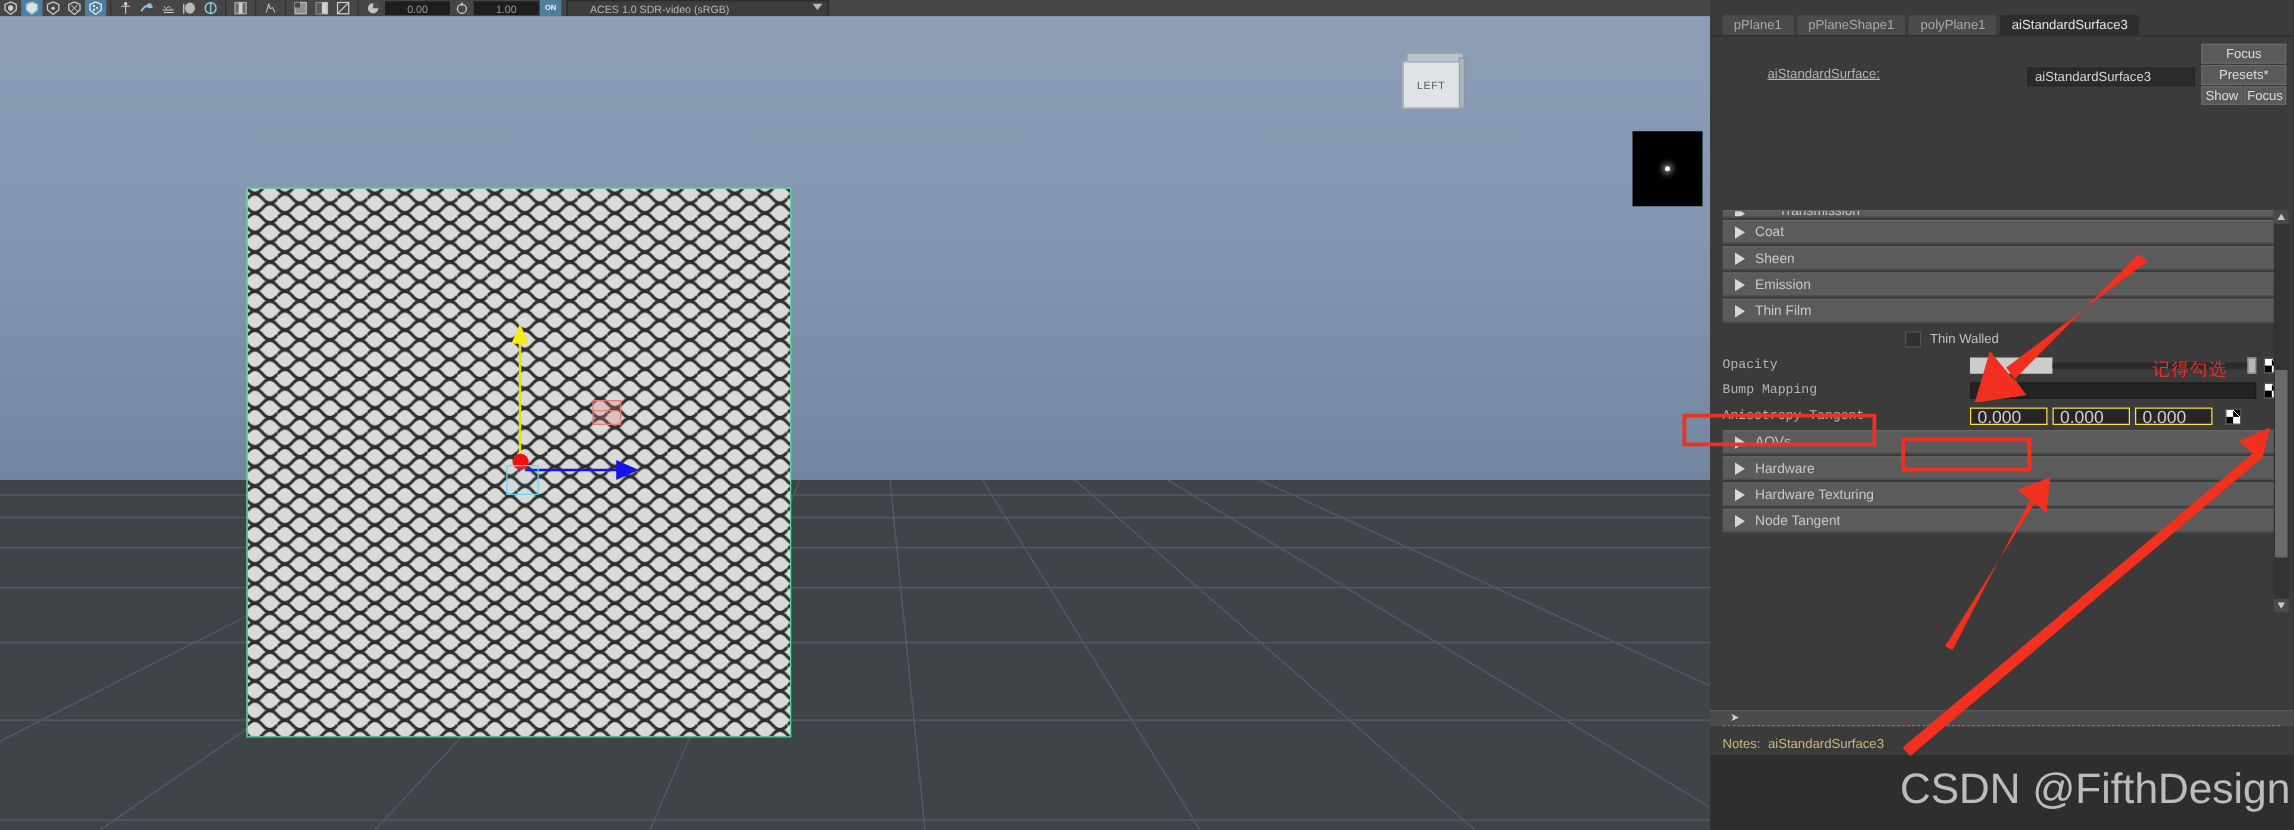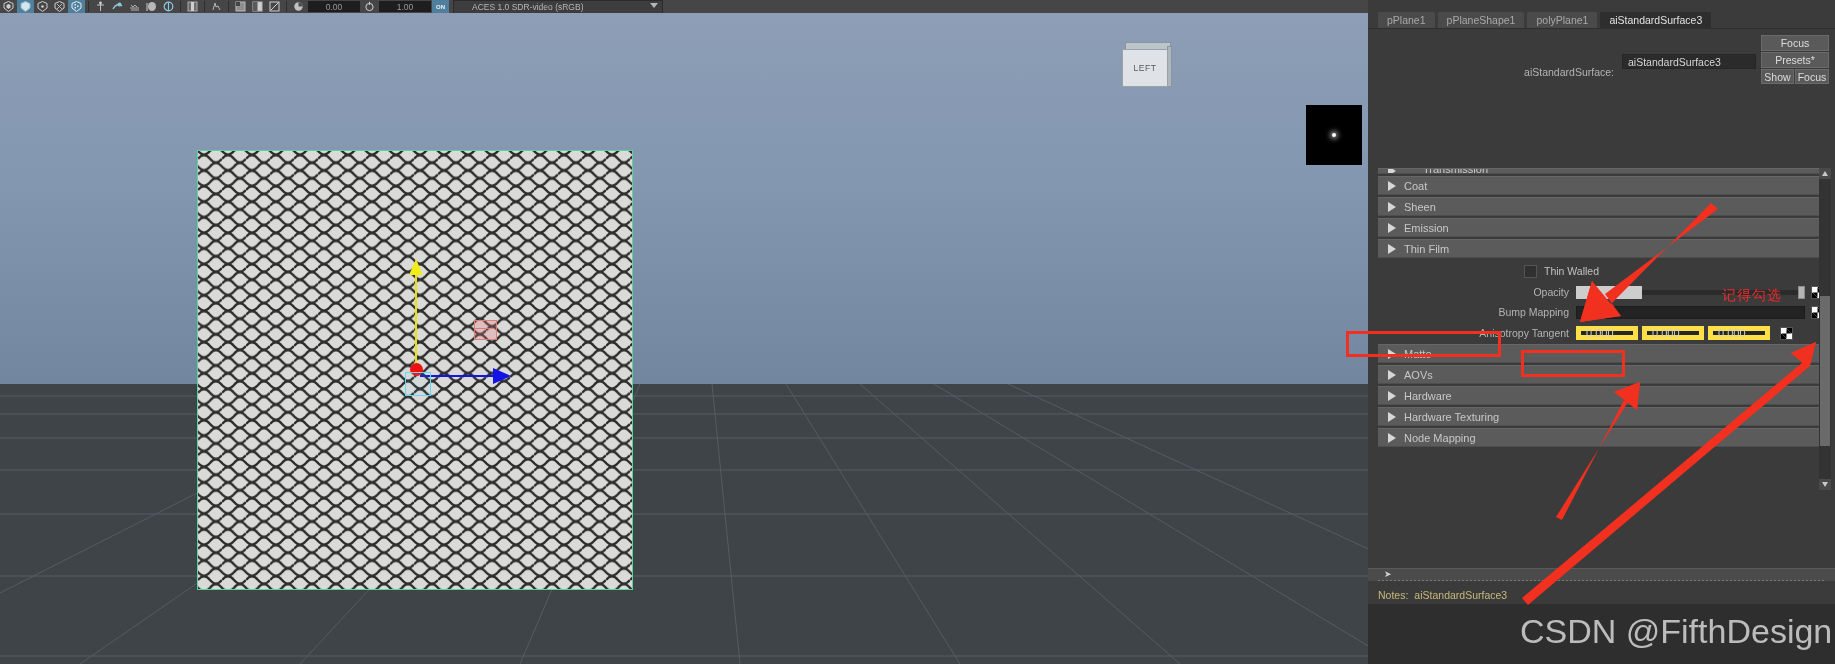--- a/index.html
+++ b/index.html
@@ -60,21 +60,21 @@
 
   
   #ae{position:absolute;left:1368px;top:0;width:467px;height:664px;background:#3b3b3b;}
   #ae-tabbar{position:absolute;left:0;top:10px;width:467px;height:18px;display:flex;align-items:flex-end;gap:3px;padding-left:10px;}
   .ae-tab{height:16px;padding:0 9px;background:#4a4a4a;color:#a9a9a9;font-size:10.5px;
           display:flex;align-items:center;border-top-left-radius:2px;border-top-right-radius:2px;}
   .ae-tab.active{background:#2e2e2e;color:#e2e2e2;}
   #ae-tab-underline{position:absolute;left:0;top:28px;width:467px;height:1px;background:#2e2e2e;}
 
   #ae-namerow{position:absolute;left:0;top:50px;width:467px;height:34px;}
-  #ae-name-label{position:absolute;left:46px;top:16px;width:200px;text-align:right;color:#b4b4b4;font-size:10.5px;}
+  #ae-name-label{position:absolute;left:46px;top:3px;width:200px;text-align:left;color:#b4b4b4;font-size:10.5px;text-decoration:underline;}
   #ae-name-field{position:absolute;left:254px;top:4px;width:134px;height:15px;background:#2b2b2b;
                  color:#d6d6d6;font-size:10.5px;display:flex;align-items:center;padding-left:5px;
                  box-sizing:border-box;border:1px solid #262626;}
   .nav-btn{position:absolute;left:400px;width:16px;height:13px;background:#3b3b3b;
            border:1px solid #9c9c9c;box-sizing:border-box;}
   .nav-btn::after{content:"";position:absolute;top:3px;width:6px;height:5px;background:#bdbdbd;}
   #nav-prev{top:2px;}#nav-prev::after{left:1px;}
   #nav-next{top:19px;}#nav-next::after{right:1px;}
 
   .ae-btn{position:absolute;background:#5a5a5a;color:#ddd;font-size:10.5px;display:flex;
@@ -94,38 +94,38 @@
            border-top:1px solid #666;border-bottom:1px solid #4e4e4e;box-sizing:border-box;
            display:flex;align-items:center;}
   .sec-row .tri{width:0;height:0;margin-left:10px;margin-right:8px;
                 border-top:5px solid transparent;border-bottom:5px solid transparent;border-left:8px solid #d7d7d7;}
   .sec-row.open .tri{border-left:6px solid transparent;border-right:6px solid transparent;
                      border-top:8px solid #d7d7d7;margin-left:8px;margin-right:6px;}
   .sec-row .lbl{color:#c8c8c8;font-size:11px;}
   .sec-row.clipped{height:6px;overflow:hidden;}
 
   .body-row{position:relative;height:20px;display:flex;align-items:center;}
-  .attr-label{color:#b4b4b4;font-size:10.5px;text-align:right;width:198px;padding-right:7px;box-sizing:border-box;}
+  .attr-label{color:#b4b4b4;font-size:10.5px;width:198px;padding-right:7px;box-sizing:border-box;font-family:Liberation Mono, monospace;}
 
   .cb{width:13px;height:13px;background:#303030;border:1px solid #545454;box-sizing:border-box;}
   .cb-lbl{color:#c0c0c0;font-size:10.5px;margin-left:7px;}
 
   .slider-wrap{position:relative;flex:1;height:13px;display:flex;align-items:center;}
   .slider-fill{width:66px;height:13px;background:#cdcdcd;}
   .slider-track{flex:1;height:5px;background:#2b2b2b;margin-left:0;}
   .slider-handle{width:7px;height:13px;background:#b5b5b5;border:1px solid #8c8c8c;box-sizing:border-box;}
   .map-btn{width:11px;height:11px;margin-left:6px;flex:0 0 auto;
            background:
              linear-gradient(45deg,#000 25%,transparent 25%,transparent 75%,#000 75%),
              linear-gradient(45deg,#000 25%,#fff 25%,#fff 75%,#000 75%);
            background-size:11px 11px;background-position:0 0,5.5px 5.5px;
            border:1px solid #555;}
   .darkfield{flex:1;height:13px;background:#232323;border:1px solid #1c1c1c;box-sizing:border-box;}
-  .numfield{width:62px;height:14px;background:#262626;border:5px solid #fde047;box-sizing:border-box;
-            color:#cfcfcf;font-size:11px;display:flex;align-items:center;padding-left:5px;margin-right:4px;}
+  .numfield{width:62px;height:14px;background:#262626;border:1px solid #fde047;box-sizing:border-box;
+            color:#cfcfcf;font-size:14px;display:flex;align-items:center;padding-left:5px;margin-right:4px;}
 
   
   #ae-scroll{position:absolute;left:1819px;top:168px;width:12px;height:322px;background:#333;}
   #ae-scroll .thumb{position:absolute;left:1px;top:128px;width:10px;height:150px;background:#6a6a6a;}
   #ae-scroll .up,#ae-scroll .dn{position:absolute;left:0;width:12px;height:11px;background:#4a4a4a;}
   #ae-scroll .up{top:0;} #ae-scroll .dn{bottom:0;}
   #ae-scroll .up::after{content:"";position:absolute;left:3px;top:3px;width:0;height:0;
       border-left:3px solid transparent;border-right:3px solid transparent;border-bottom:5px solid #c9c9c9;}
   #ae-scroll .dn::after{content:"";position:absolute;left:3px;top:3px;width:0;height:0;
       border-left:3px solid transparent;border-right:3px solid transparent;border-top:5px solid #c9c9c9;}
@@ -414,37 +414,33 @@
     <div class="body-row" style="height:22px;">
       <div class="attr-label">Anisotropy Tangent</div>
       <div class="numfield">0.000</div>
       <div class="numfield">0.000</div>
       <div class="numfield">0.000</div>
       <div class="map-btn"></div>
     </div>
 
     <div class="sec-row">
       <div class="tri"></div>
-      <div class="lbl">Matte</div>
-    </div>
-    <div class="sec-row">
-      <div class="tri"></div>
       <div class="lbl">AOVs</div>
     </div>
     <div class="sec-row">
       <div class="tri"></div>
       <div class="lbl">Hardware</div>
     </div>
     <div class="sec-row">
       <div class="tri"></div>
       <div class="lbl">Hardware Texturing</div>
     </div>
     <div class="sec-row">
       <div class="tri"></div>
-      <div class="lbl">Node Mapping</div>
+      <div class="lbl">Node Tangent</div>
     </div>
 
   </div>
 
   <div id="ae-scroll">
     <div class="up"></div>
     <div class="thumb"></div>
     <div class="dn"></div>
   </div>
 

